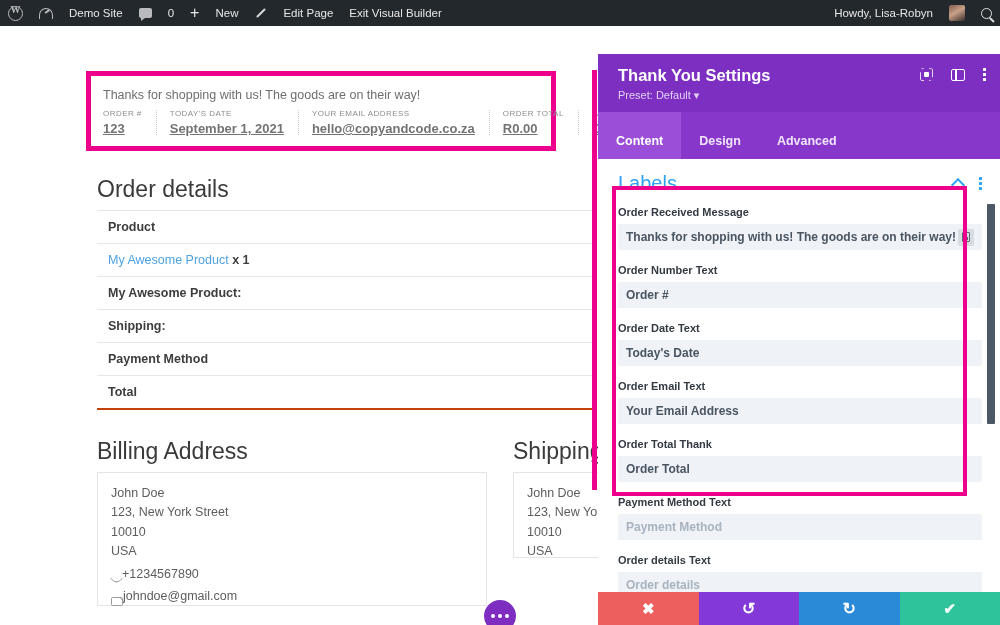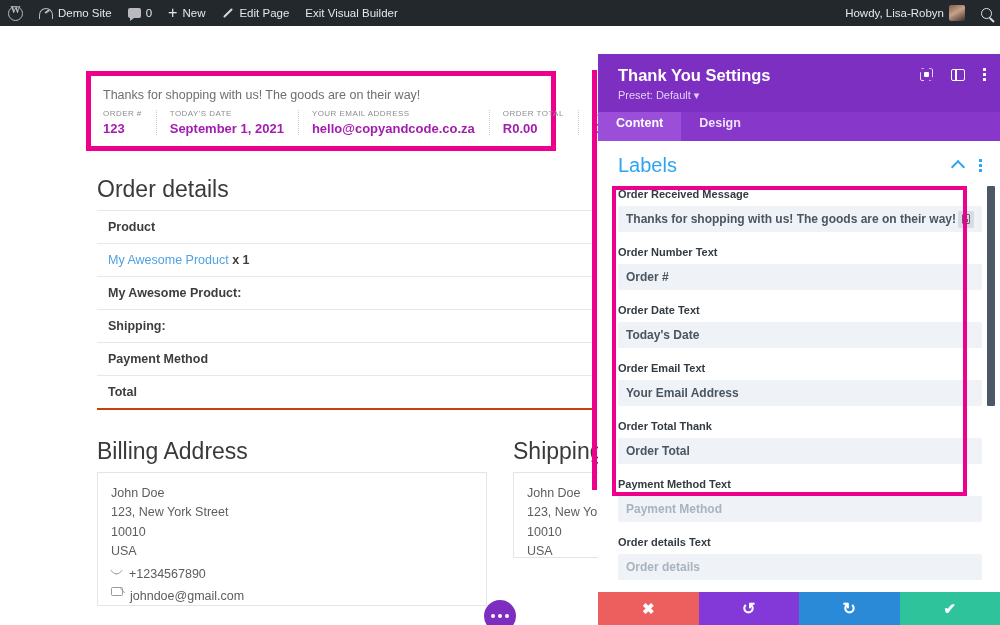--- a/index.html
+++ b/index.html
@@ -10,21 +10,21 @@
   }
   #root { position: relative; width: 1000px; height: 625px; background: #fff; }
 
   
   .adminbar {
     position: absolute; top: 0; left: 0; width: 1000px; height: 26px;
     background: #23282d; color: #eeeeee;
     display: flex; align-items: center; font-size: 11.5px;
   }
   .ab-item {
-    display: flex; align-items: center; gap: 5px;
+    display: flex; align-items: center; gap: 16px;
     height: 26px; padding: 0 8px; color: #e6e6e6; white-space: nowrap;
   }
   .ab-spacer { flex: 1 1 auto; }
   .wp-logo {
     width: 15px; height: 15px; border-radius: 50%;
     border: 1.6px solid #b9babd; position: relative;
     display: inline-block; flex: 0 0 auto;
   }
   .wp-logo::after {
     content: "W"; position: absolute; left: 0; right: 0; top: -2.5px;
@@ -80,21 +80,21 @@
   .sum-item { padding-right: 14px; padding-left: 14px; position: relative; }
   .sum-item:first-child { padding-left: 0; }
   .sum-item + .sum-item::before {
     content: ""; position: absolute; left: 0; top: 1px; bottom: 1px;
     border-left: 1px dotted #c9c9c9;
   }
   .sum-label {
     font-size: 8px; letter-spacing: .45px; color: #8d8d8d;
     text-transform: uppercase; margin-bottom: 3px; white-space: nowrap;
   }
-  .sum-value { font-size: 13px; font-weight: 700; color: #a21caf; white-space: nowrap; }
+  .sum-value { font-size: 13px; font-weight: 700; color: #737373; white-space: nowrap; text-decoration: underline; }
 
   .section-title {
     font-size: 23px; color: #3a3a3a; font-weight: 400;
   }
   #order-details-title { position: absolute; left: 97px; top: 150px; }
 
   .order-table {
     position: absolute; left: 97px; top: 184px; width: 500px;
     border-collapse: collapse; font-size: 12.5px;
   }
@@ -106,21 +106,21 @@
 
   #billing-title { position: absolute; left: 97px; top: 412px; }
   #shipping-title { position: absolute; left: 513px; top: 412px; }
 
   .addr-box {
     position: absolute; border: 1px solid #e4e4e4; background: #fff;
     padding: 11px 13px; font-size: 12.5px; line-height: 1.55; color: #5d5d5d;
   }
   #billing-box { left: 97px; top: 446px; width: 390px; height: 134px; }
   #shipping-box { left: 513px; top: 446px; width: 200px; height: 86px; }
-  .addr-contact { display: flex; align-items: flex-start; gap: 7px; margin-top: 3px; }
+  .addr-contact { display: flex; align-items: flex-end; margin-top: 3px; }
   .phone-icon {
     width: 11px; height: 11px; position: relative; flex: 0 0 auto;
   }
   .phone-icon::before {
     content: ""; position: absolute; left: 1px; top: 1px; width: 8px; height: 8px;
     border-left: 1.6px solid #9a9a9a; border-bottom: 1.6px solid #9a9a9a;
     border-radius: 0 0 0 6px; transform: rotate(-45deg);
   }
   .mail-icon {
     width: 12px; height: 9px; border: 1.4px solid #9a9a9a; border-radius: 1.5px;
@@ -169,21 +169,21 @@
     width: 14px; height: 12px; border: 1.8px solid #fff; border-radius: 2px; position: relative;
   }
   .ic-layout::after {
     content:""; position:absolute; left:3.2px; top:0; bottom:0; width:1.8px; background:#fff;
   }
   .ic-kebab { display: flex; flex-direction: column; gap: 2.2px; }
   .ic-kebab i { width: 3px; height: 3px; background: #fff; display: block; border-radius: .5px; }
 
   .tabs { display: flex; background: #8737c9; }
   .tab {
-    padding: 4px 18px 11px 18px; color: #f0e4fb; font-size: 12.5px; font-weight: 700;
+    padding: 22px 18px 11px 18px; color: #f0e4fb; font-size: 12.5px; font-weight: 700;
   }
   .tab.active { background: #9b4fd8; color: #ffffff; }
 
   .panel-body { position: relative; flex: 1 1 auto; background: #fff; overflow: hidden; }
 
   .section-head {
     display: flex; align-items: center; padding: 13px 16px 11px 20px;
   }
   .section-head .sh-title { color: #2ea3f2; font-size: 20px; flex: 1 1 auto; }
   .chev-up {
@@ -379,20 +379,21 @@
             <i></i>
             <i></i>
             <i></i>
           </span>
       </div>
     </div>
 
     <div class="tabs">
       <div class="tab active">Content</div>
       <div class="tab">Design</div>
+      <div class="tab">Advanced</div>
     </div>
 
     <div class="panel-body">
       <div class="section-head">
         <span class="sh-title">Labels</span>
         <span class="chev-up"></span>
         <span class="ic-kebab-blue">
             <i></i>
             <i></i>
             <i></i>

